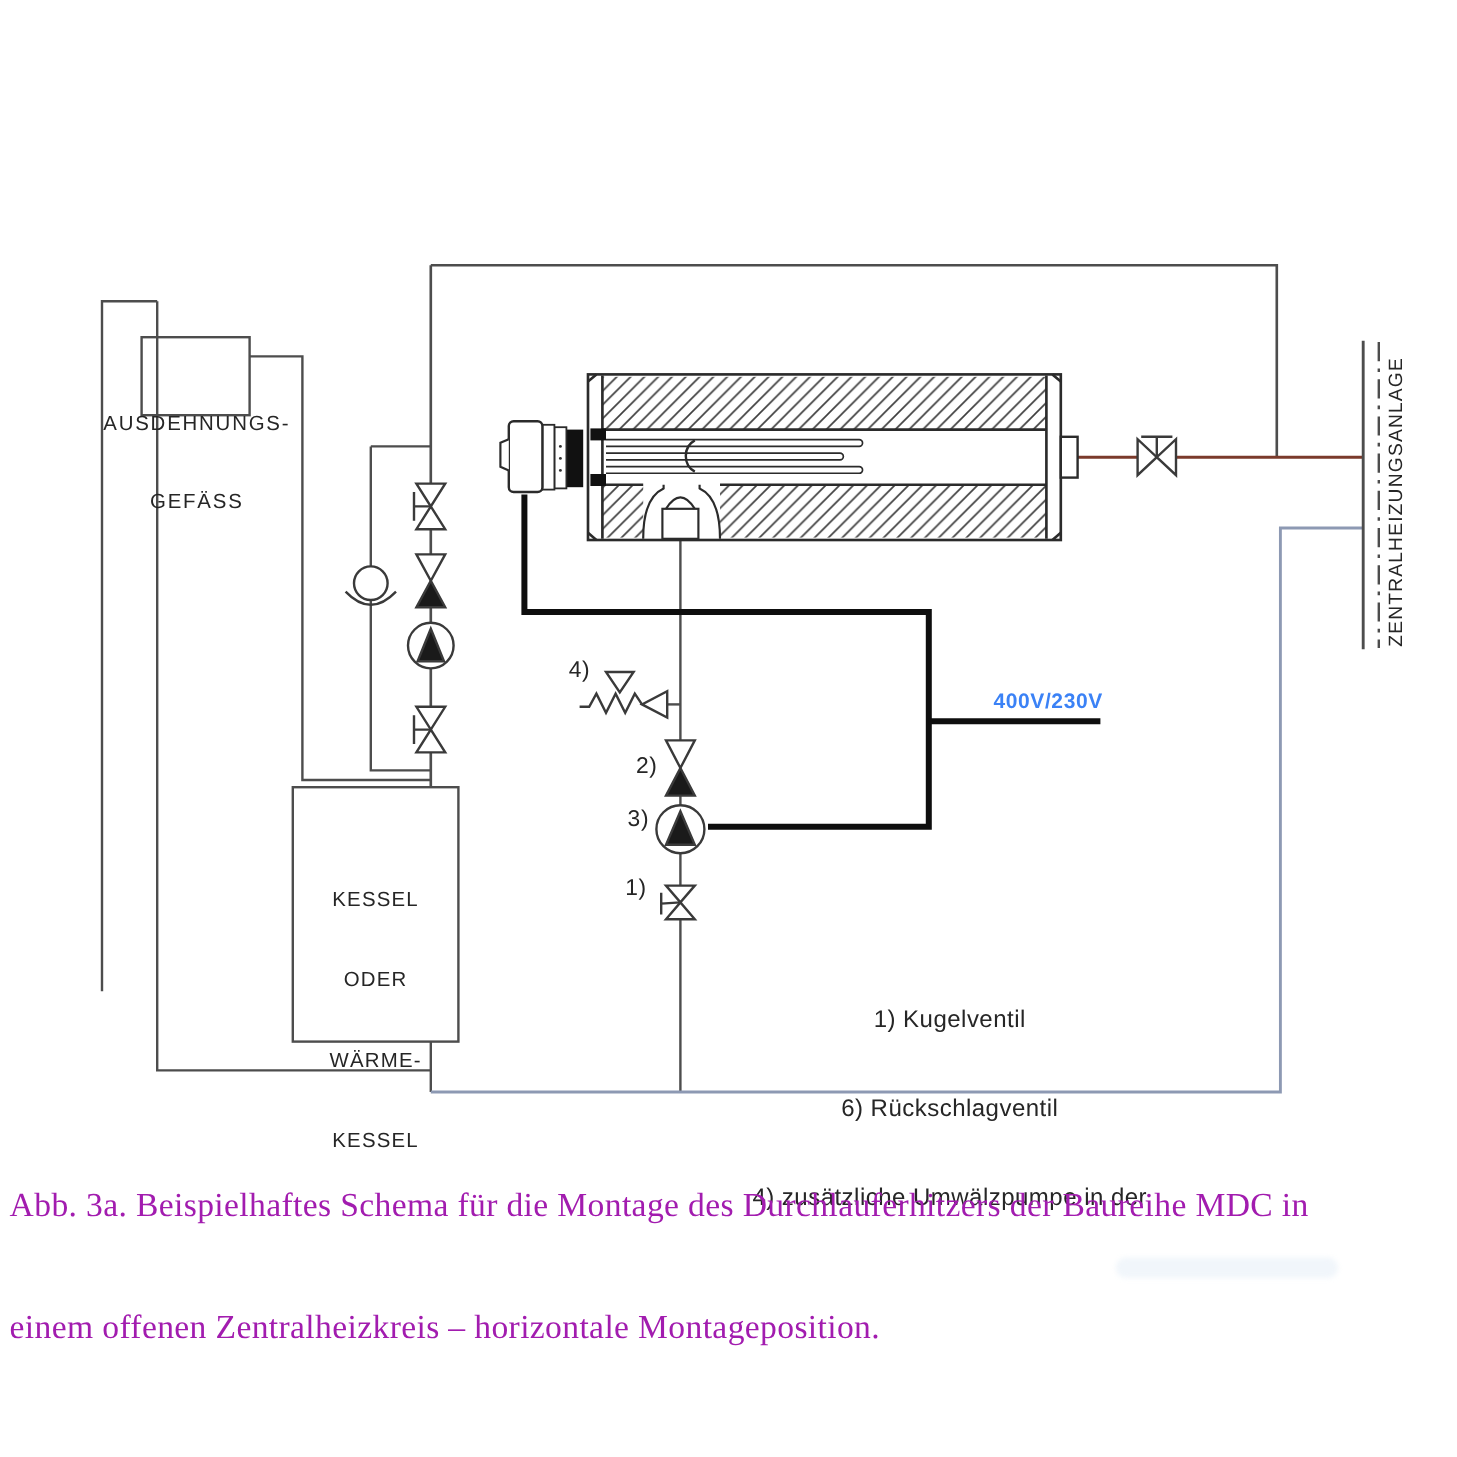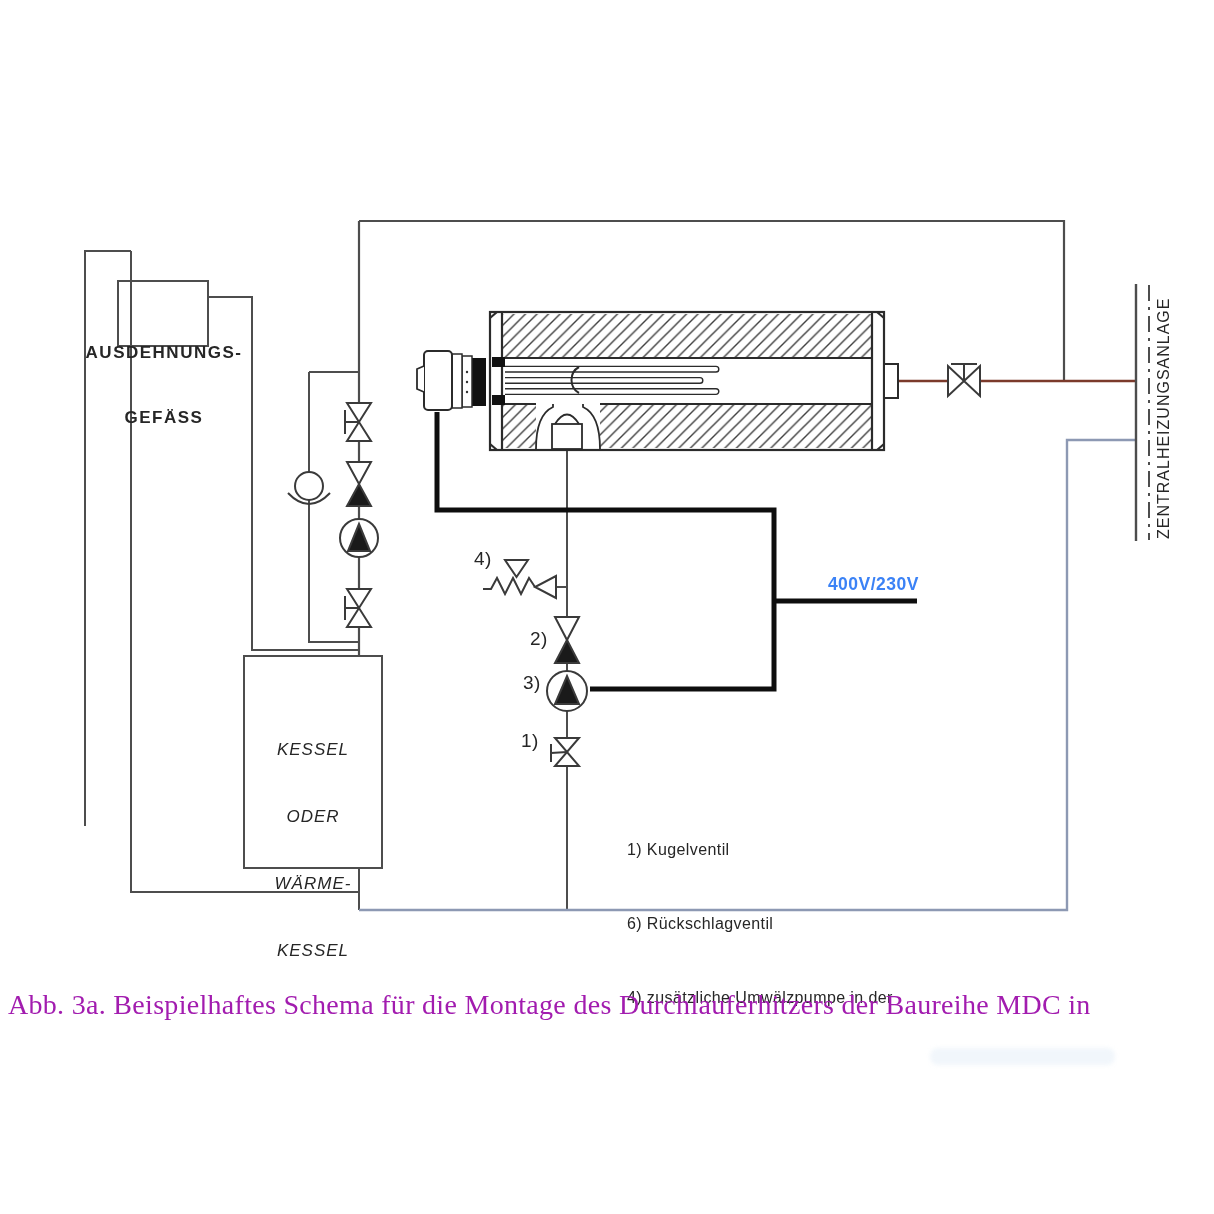--- a/index.html
+++ b/index.html
@@ -1,29 +1,29 @@
 <!DOCTYPE html>
 <html><head>
 <meta charset="utf-8">
 <style>
   html,body{margin:0;padding:0;background:#ffffff;}
   #stage{position:relative;width:1214px;height:1214px;background:#ffffff;overflow:hidden;
          font-family:"Liberation Sans",sans-serif;color:#262626;}
   #linework{position:absolute;left:0;top:0;}
   .lbl{position:absolute;white-space:pre;color:#262626;}
   .exp-label{left:58px;top:299px;width:212px;text-align:center;font-size:17px;
-             letter-spacing:1.5px;line-height:21.5px;font-weight:bold;}
+             letter-spacing:1.5px;line-height:21.5px;}
   .kessel-label{left:244px;top:694px;width:138px;text-align:center;font-size:17px;
-             letter-spacing:1px;line-height:22.4px;font-style:italic;}
+             letter-spacing:1px;line-height:22.4px;}
   .zentral-label{left:1056px;top:418px;width:220px;height:22px;text-align:center;
              font-size:16px;letter-spacing:1px;transform:rotate(-90deg);transform-origin:center;}
   .voltage-label{left:817px;top:574px;width:102px;text-align:right;font-size:17.5px;
              font-weight:bold;letter-spacing:0.5px;color:#3b82f6;}
   .valve-num{font-size:19px;letter-spacing:0.5px;}
-  .legend{left:622px;top:789px;font-size:16px;line-height:24.6px;letter-spacing:0.4px;}
+  .legend{left:622px;top:789px;font-size:20px;line-height:24.6px;letter-spacing:0.4px;text-align:center;}
   .legend .indent{padding-left:5px;}
   .caption{left:8px;top:920px;width:1202px;font-family:Liberation Serif, serif;
            font-size:28px;line-height:34px;letter-spacing:0.3px;color:#a21caf;}
   .artifact{position:absolute;left:930px;top:1048px;width:185px;height:17px;
             background:rgba(205,222,242,0.28);border-radius:8px;filter:blur(2px);}
 </style>
 </head>
 <body>
 
 <div id="stage">
@@ -195,16 +195,17 @@
   <div class="lbl valve-num" style="left:521px;top:730px;">1)</div>
 
   <div class="lbl legend">
     <div class="indent">1) Kugelventil</div>
     <div class="indent">6) Rückschlagventil</div>
     <div class="indent">4) zusätzliche Umwälzpumpe in der</div>
   </div>
 
   <div class="lbl caption">
     <div>Abb. 3a. Beispielhaftes Schema für die Montage des Durchlauferhitzers der Baureihe MDC in</div>
+    <div>einem offenen Zentralheizkreis – horizontale Montageposition.</div>
   </div>
 
   <div class="artifact"></div>
 </div>
 
 </body></html>

